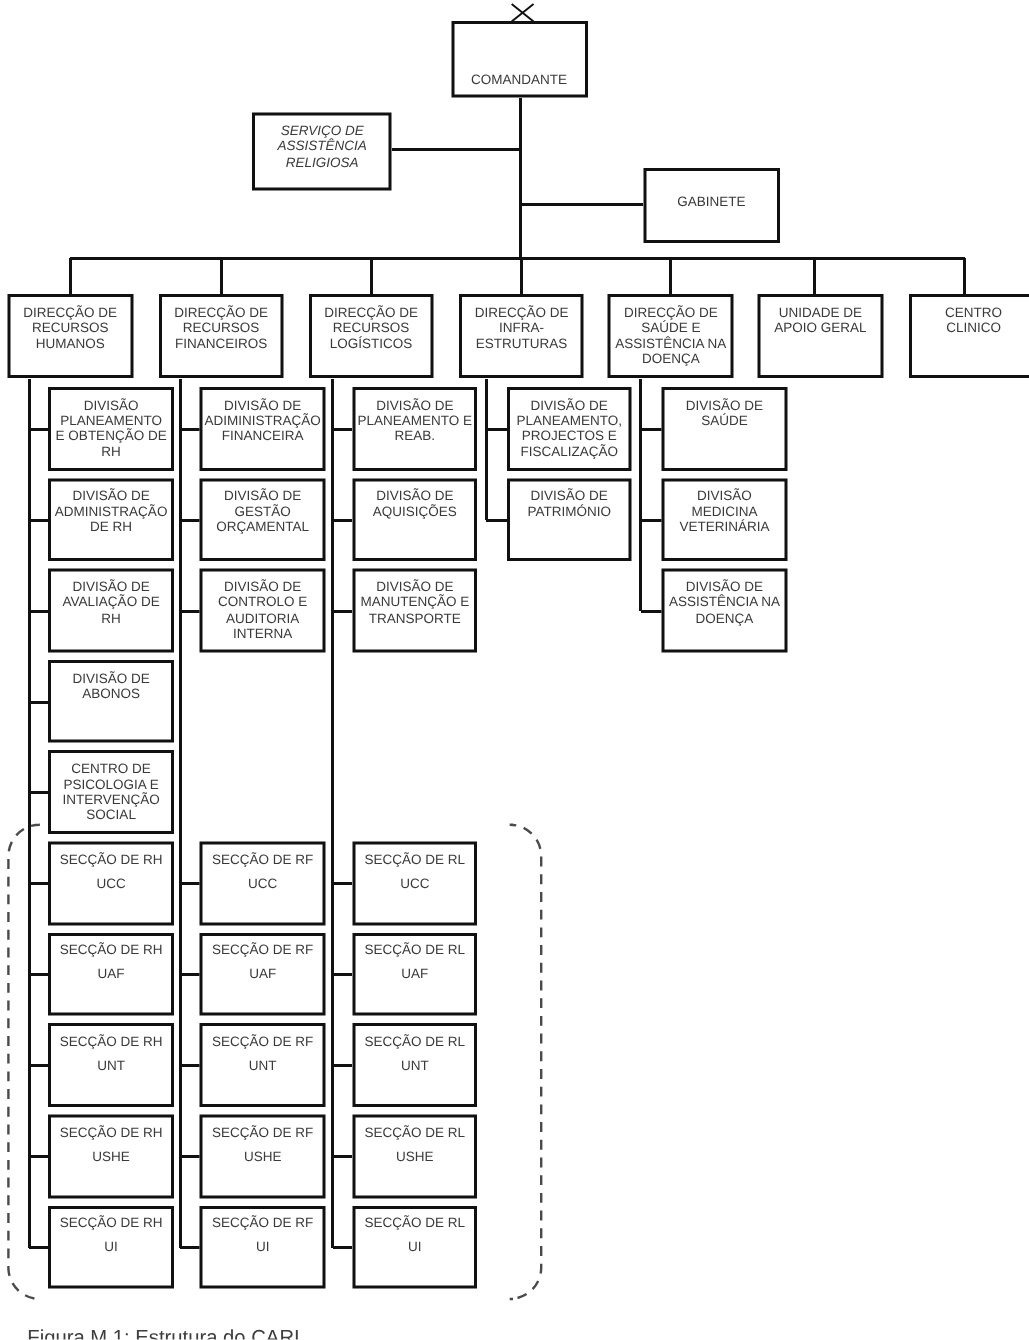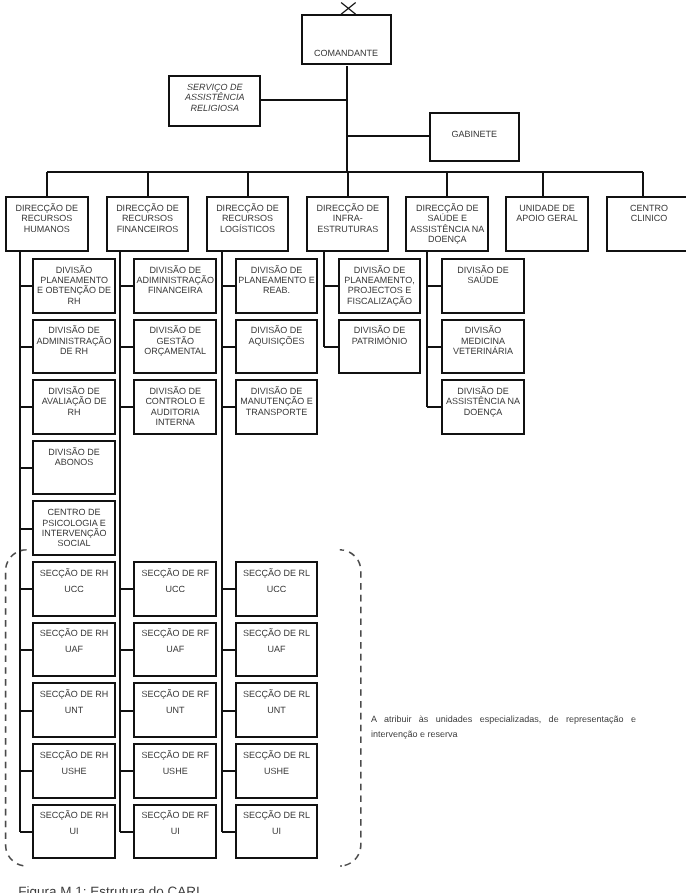--- a/index.html
+++ b/index.html
@@ -189,15 +189,14 @@
     <div class="node n-div" style="left: 441.4px; top: 257.9px; width: 83.2px; height: 55.7px;">
       <span class="t" style="padding-top: 4.9px;">DIVISÃO DE<br>SAÚDE</span>
     </div>
     <div class="node n-div" style="left: 441.4px; top: 318.5px; width: 83.2px; height: 55.7px;">
       <span class="t" style="padding-top: 4.9px;">DIVISÃO<br>MEDICINA<br>VETERINÁRIA</span>
     </div>
     <div class="node n-div" style="left: 441.4px; top: 379.2px; width: 83.2px; height: 55.7px;">
       <span class="t" style="padding-top: 4.9px;">DIVISÃO DE<br>ASSISTÊNCIA NA<br>DOENÇA</span>
     </div>
   </div>
-  <div class="note" style="left:371px;top:711.5px;width:265px;">A atribuir às unidades especializadas, de representação e intervenção e reserva</div>
   <div class="caption" style="left:18.2px;top:883.6px;">Figura M.1: Estrutura do CARI</div>
 </div>
 
 </body></html>

